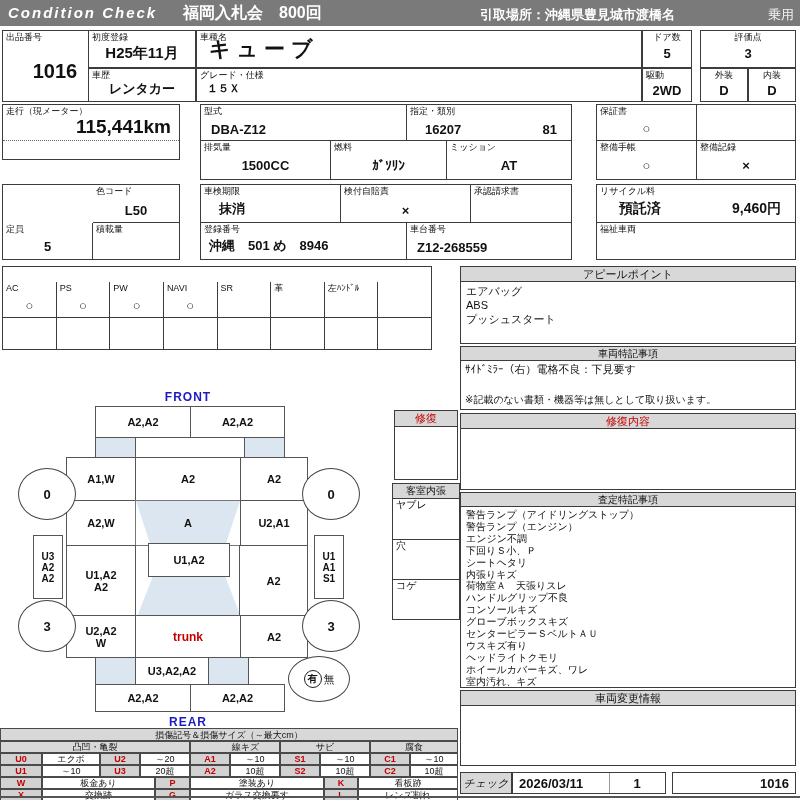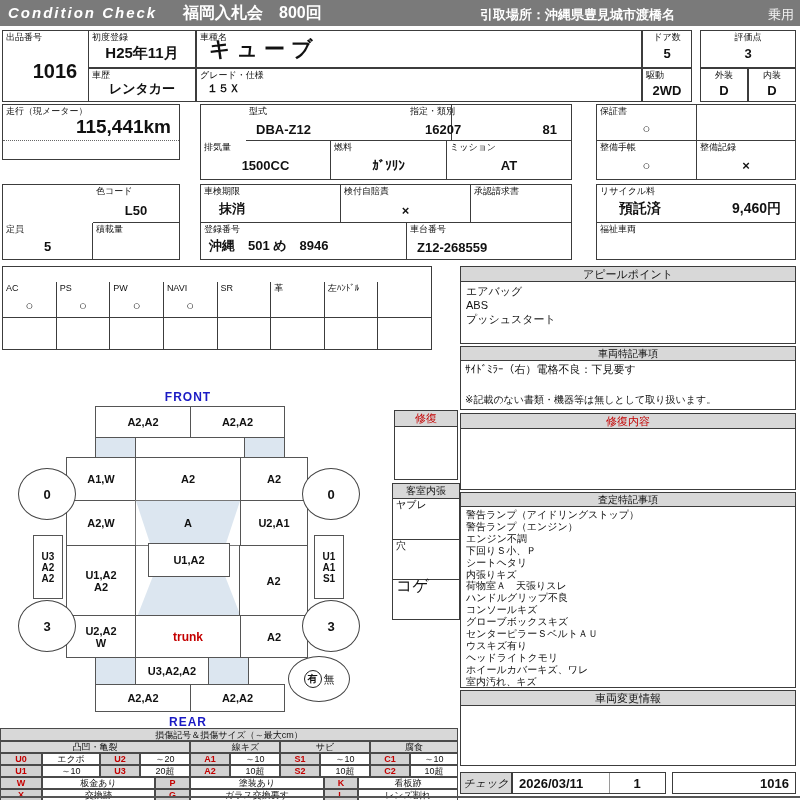--- a/index.html
+++ b/index.html
@@ -75,21 +75,21 @@
   <span class="l lc">内装</span>
   <span class="v" style="bottom:3px;">D</span>
 </div>
 
 <div class="c" style="left:2px;top:104px;width:178px;height:56px;">
   <span class="l">走行（現メーター）</span>
   <span class="nb" style="left:0;right:8px;top:11px;text-align:right;font-weight:bold;font-size:19px;">115,441km</span>
   <div class="nb" style="left:0;right:0;top:35px;border-top:1px dotted #666;"></div>
 </div>
 <div class="c" style="left:200px;top:104px;width:372px;height:76px;">
-  <div class="nb" style="left:0;top:0;width:206px;height:36px;border-right:1px solid #3c3c3c;border-bottom:1px solid #3c3c3c;margin-left:45px;">
+  <div class="nb" style="left:0;top:0;width:206px;height:36px;border-right:1px solid #3c3c3c;border-bottom:1px solid #3c3c3c;">
     <span class="l">型式</span>
     <span class="v" style="text-align:left;left:10px;bottom:3px;">DBA-Z12</span>
   </div>
   <div class="nb" style="left:206px;top:0;right:0;height:36px;border-bottom:1px solid #3c3c3c;">
     <span class="l">指定・類別</span>
     <span class="v" style="text-align:left;left:18px;bottom:3px;">16207</span>
     <span class="v" style="text-align:right;right:14px;left:auto;bottom:3px;">81</span>
   </div>
   <div class="nb" style="left:0;top:36px;width:130px;bottom:0;border-right:1px solid #3c3c3c;">
     <span class="l">排気量</span>
@@ -330,21 +330,21 @@
 
   <div class="c" style="left:392px;top:95px;width:68px;height:137px;">
     <div class="nb hdr" style="left:0;right:0;top:0;height:15px;font-size:10px;line-height:14px;">客室内張</div>
     <div class="nb" style="left:0;right:0;top:15px;height:40px;">
       <span class="l" style="font-size:10px;">ヤブレ</span>
     </div>
     <div class="nb" style="left:0;right:0;top:55px;height:40px;border-top:1px solid #3c3c3c;">
       <span class="l" style="font-size:10px;">穴</span>
     </div>
     <div class="nb" style="left:0;right:0;top:95px;bottom:0;border-top:1px solid #3c3c3c;">
-      <span class="l" style="font-size:16px;">コゲ</span>
+      <span class="l" style="font-size:10px;">コゲ</span>
     </div>
   </div>
 </div>
 
 <div class="nb" style="left:0;top:728px;width:458px;">
   <div class="lgrow">
     <div class="lgc" style="width:458px;height:13px;background:#d8d8d8;">損傷記号＆損傷サイズ（～最大cm）</div>
   </div>
   <div class="lgrow">
     <div class="lgc" style="width:190px;height:12px;background:#d8d8d8;">凸凹・亀裂</div>

